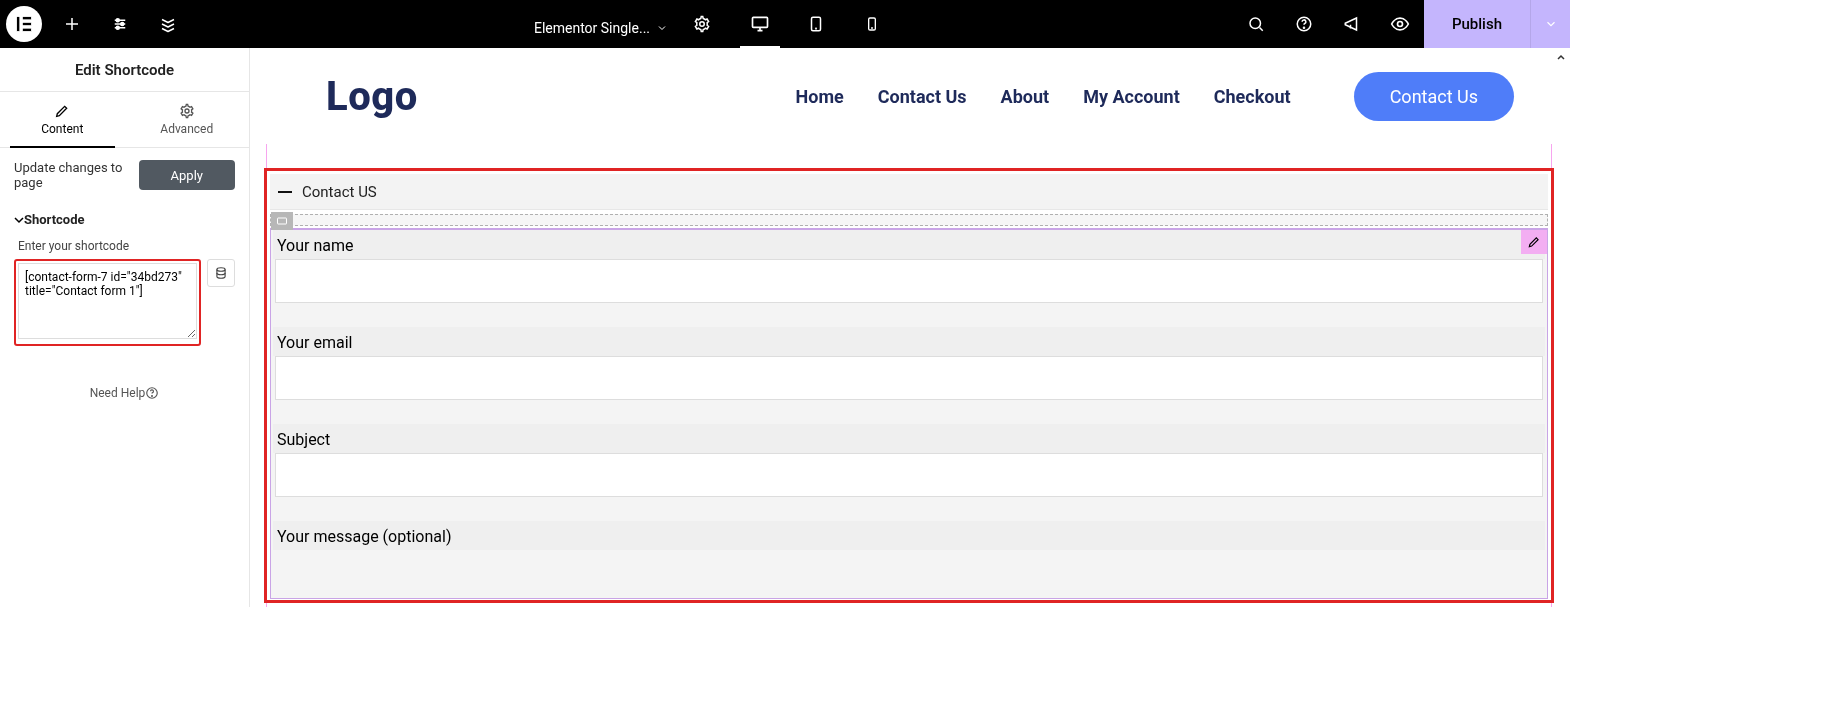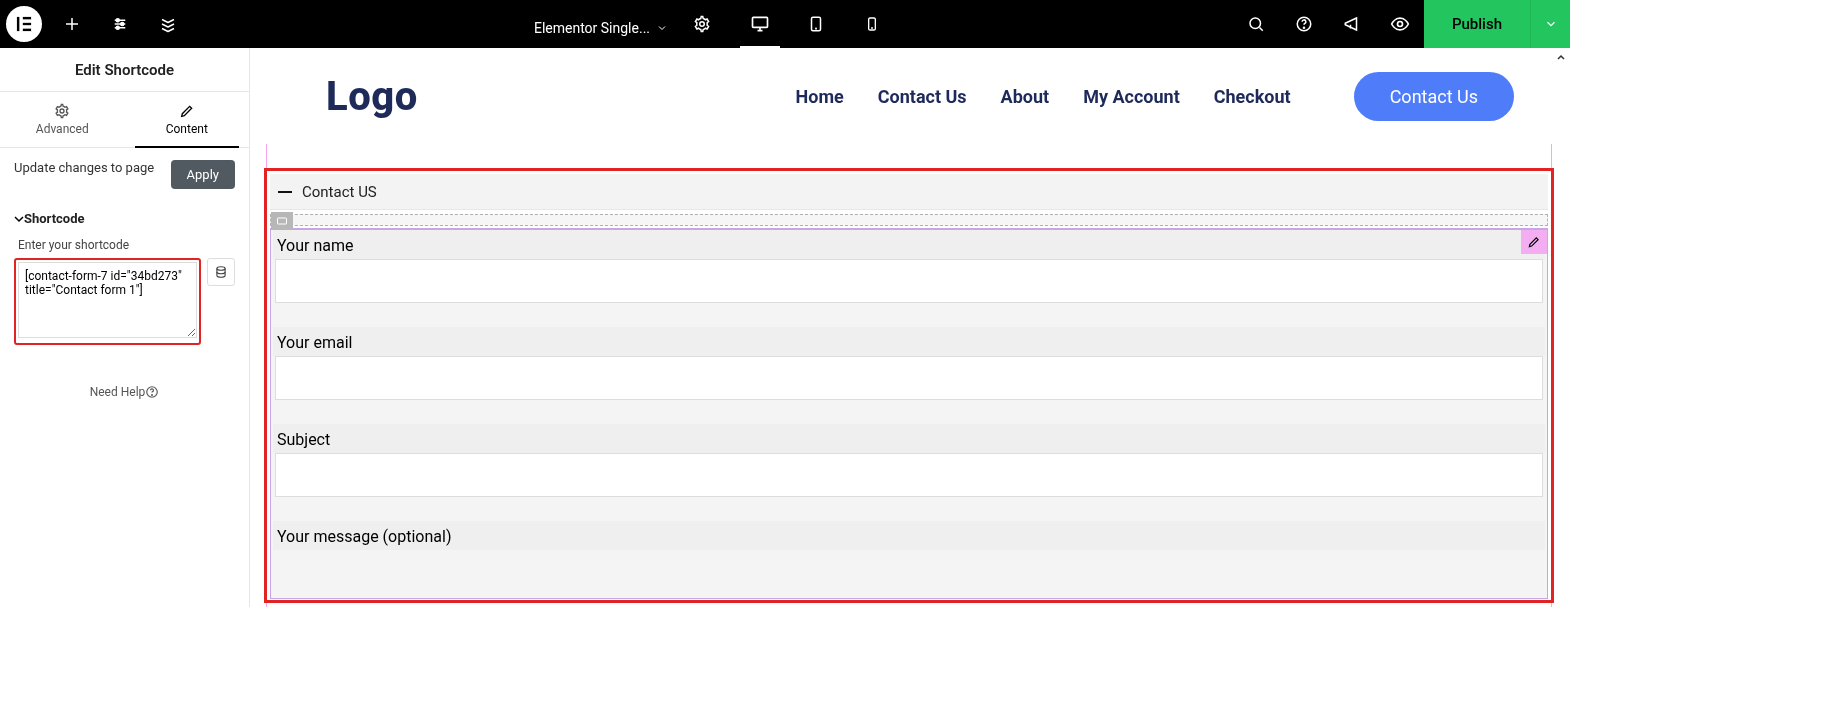--- a/index.html
+++ b/index.html
@@ -17,37 +17,37 @@
   .device-group { display:flex; align-items:center; margin-left:6px; }
   .device-btn { width:56px; height:48px; display:flex; align-items:center; justify-content:center; cursor:pointer; position:relative; }
   .device-btn.active::after { content:""; position:absolute; bottom:0; left:8px; right:8px; height:2px; background:#fff; }
   .publish-btn { background:#f5a9f2; background:#f7b0f2; color:#000; height:48px; display:flex; align-items:center; justify-content:center; padding:0 28px; font-size:15px; font-weight:500; cursor:pointer; }
   .publish-dd { width:40px; height:48px; background:#f7b0f2; display:flex; align-items:center; justify-content:center; cursor:pointer; border-left:1px solid rgba(0,0,0,.08); }
   .publish-btn, .publish-dd { background:#f5acf0; }
   .publish-btn { background:#efa8ee; }
   .publish-dd { background:#efa8ee; }
   .publish-btn, .publish-dd { background:#f0acef; }
   .publish-btn, .publish-dd { background:#f3aef2; }
-  .publish-btn, .publish-dd { background:#22c55e; }
+  .publish-btn, .publish-dd { background:#c4b5fd; }
   .topbar svg { stroke:#fff; }
 
   
   .workspace { display:flex; height:calc(607px - 48px); position:relative; }
   .panel { width:250px; border-right:1px solid #e6e6e6; background:#fff; display:flex; flex-direction:column; font-size:13px; color:#222; }
   .panel-title { height:44px; display:flex; align-items:center; justify-content:center; font-size:15px; font-weight:600; border-bottom:1px solid #e6e6e6; }
   .panel-tabs { display:flex; border-bottom:1px solid #e6e6e6; height:56px; }
   .ptab { flex:1; display:flex; flex-direction:column; align-items:center; justify-content:center; gap:3px; font-size:12px; color:#555; cursor:pointer; position:relative; }
   .ptab.active { color:#000; }
   .ptab.active::after { content:""; position:absolute; bottom:-1px; left:10px; right:10px; height:2px; background:#000; }
   .ptab svg { stroke:#555; }
   .ptab.active svg { stroke:#000; }
 
   .apply-row { display:flex; justify-content:space-between; padding:12px 14px; }
   .apply-row .txt { font-size:13px; color:#333; }
-  .apply-btn { background:#4a4a4a; background:#555; color:#fff; border:none; border-radius:4px; padding:7px 16px; font-size:13px; cursor:pointer; }
+  .apply-btn { background:#4a4a4a; background:#555; color:#fff; border:none; border-radius:4px; padding:7px 32px; font-size:13px; cursor:pointer; }
   .apply-btn { background:#515961; }
 
   .sec-hdr { display:flex; align-items:center; font-weight:700; font-size:13px; padding:10px 14px 6px 14px; cursor:pointer; }
   .sec-hdr svg { width:10px; height:10px; }
 
   .field-lbl { font-size:12px; color:#444; padding:6px 18px 6px 18px; }
   .shortcode-row { display:flex; gap:6px; padding:0 14px; }
   .shortcode-ta-wrap { flex:1; border:2px solid #e02424; border-radius:3px; padding:2px; }
   .shortcode-ta { width:100%; height:76px; resize:vertical; border:1px solid #ddd; font-family:inherit; font-size:12px; padding:6px; outline:none; }
   .dyn-btn { width:28px; height:28px; border:1px solid #ddd; border-radius:3px; display:flex; align-items:center; justify-content:center; cursor:pointer; background:#fff; }
@@ -191,32 +191,32 @@
         <path d="M6 9l6 6 6-6"></path>
       </svg>
   </div>
 </div>
 
 <div class="workspace">
 
   <div class="panel">
     <div class="panel-title">Edit Shortcode</div>
     <div class="panel-tabs">
+      <div class="ptab active">
+        <svg width="16" height="16" viewBox="0 0 24 24" fill="none" stroke-width="2">
+            <path d="M4 20l4-1 11-11-3-3L5 16l-1 4z"></path>
+          </svg>
+        <span>Content</span>
+      </div>
       <div class="ptab">
         <svg width="16" height="16" viewBox="0 0 24 24" fill="none" stroke-width="2">
             <circle cx="12" cy="12" r="3"></circle>
             <path d="M19 12a7 7 0 0 0-.2-1.7l2-1.5-2-3.4-2.3 1a7 7 0 0 0-2.9-1.7L13 2h-2l-.6 2.7a7 7 0 0 0-2.9 1.7l-2.3-1-2 3.4 2 1.5A7 7 0 0 0 5 12c0 .6.1 1.1.2 1.7l-2 1.5 2 3.4 2.3-1a7 7 0 0 0 2.9 1.7L11 22h2l.6-2.7a7 7 0 0 0 2.9-1.7l2.3 1 2-3.4-2-1.5c.1-.6.2-1.1.2-1.7z"></path>
           </svg>
         <span>Advanced</span>
-      </div>
-      <div class="ptab active">
-        <svg width="16" height="16" viewBox="0 0 24 24" fill="none" stroke-width="2">
-            <path d="M4 20l4-1 11-11-3-3L5 16l-1 4z"></path>
-          </svg>
-        <span>Content</span>
       </div>
     </div>
 
     <div class="apply-row">
       <div class="txt">Update changes to page</div>
       <button class="apply-btn">Apply</button>
     </div>
 
     <div class="sec-hdr">
       <svg viewBox="0 0 10 10">

